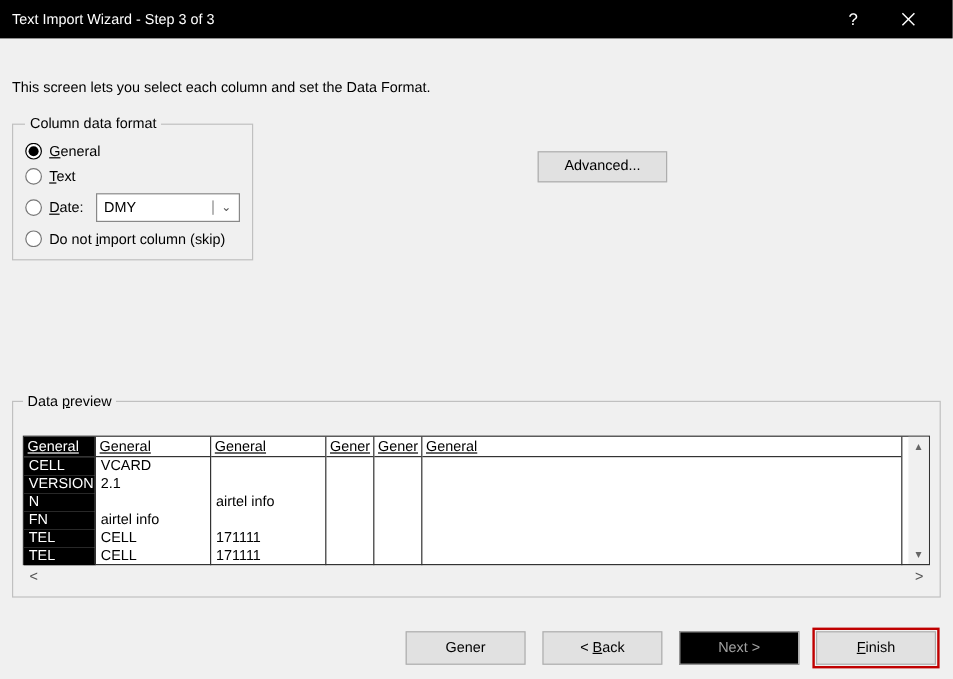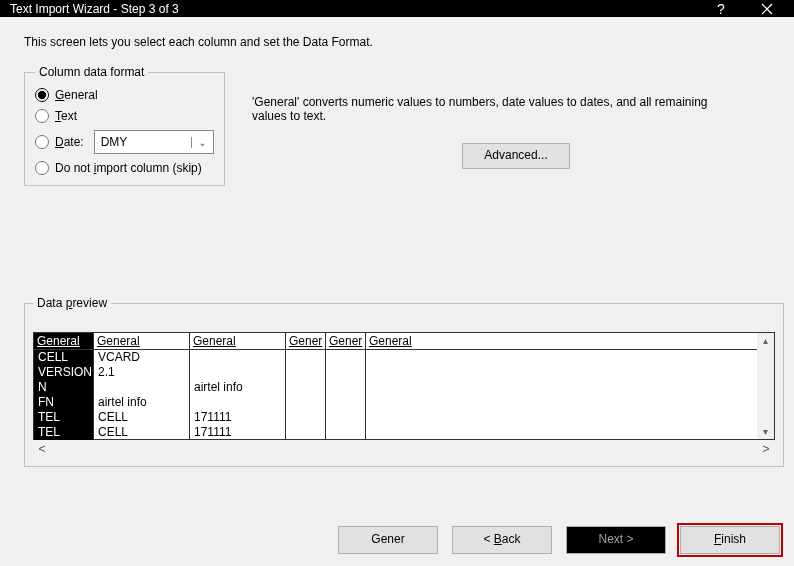--- a/index.html
+++ b/index.html
@@ -1,20 +1,20 @@
 <!DOCTYPE html>
 <html><head>
 <meta charset="utf-8">
 <style>
 * { box-sizing: border-box; margin: 0; padding: 0; font-family: "Segoe UI", Tahoma, sans-serif; font-size: 12px; }
 body { background: #f0f0f0; width: 794px; height: 566px; overflow: hidden; }
-.titlebar { height: 17px; background: #000; color: #fff; display: flex; align-items: center; padding: 0 4px 0 10px; font-size: 13px; }
+.titlebar { height: 32px; background: #000; color: #fff; display: flex; align-items: center; padding: 0 14px 0 10px; font-size: 13px; }
 .titlebar .title { flex: 1; }
 .titlebar .btn { width: 46px; height: 32px; display: flex; align-items: center; justify-content: center; font-size: 14px; cursor: pointer; }
-.content { padding: 12px 10px 10px 24px; }
+.content { padding: 12px 10px 10px 10px; margin-top: 16px; }
 .desc { margin: 6px 0 16px 0; }
 fieldset.column-group { border: 1px solid #c0c0c0; padding: 2px 10px 10px 10px; position: relative; width: 200px; display: inline-block; vertical-align: top; }
 fieldset legend { padding: 0 4px; }
 .radio-row { display: flex; align-items: center; margin-top: 7px; }
 .radio-row input[type=radio] { width: 14px; height: 14px; margin-right: 6px; accent-color: #000; }
 .radio-row label { text-decoration-line: underline; text-decoration-style: solid; text-decoration-color: transparent; }
 .radio-row label .u { text-decoration: underline; }
 .date-select { margin-left: 10px; border: 1px solid #888; background: #fff; height: 24px; padding: 2px 6px; display: inline-flex; align-items: center; width: 120px; justify-content: space-between; }
 .date-select .chev { border-left: 1px solid #888; padding-left: 6px; margin-left: 6px; font-size: 10px; color: #555; }
 .right-col { display: inline-block; vertical-align: top; padding: 30px 0 0 24px; width: 500px; }
@@ -73,21 +73,20 @@
         <span class="chev">⌄</span>
       </div>
     </div>
     <div class="radio-row">
       <input type="radio" name="fmt" style="">
       <label>Do not <span class="u">i</span>mport column (skip)</label>
     </div>
   </fieldset>
 
   <div class="right-col">
-    <div class="info-text">'General' converts numeric values to numbers, date values to dates, and all remaining values to text.</div>
     <div class="adv-btn"><span class="u">A</span>dvanced...</div>
   </div>
 
   <fieldset class="preview-group">
     <legend>Data <span style="text-decoration:underline">p</span>review</legend>
     <div class="preview-wrap">
       <div class="preview-table" id="preview-table">
           <div class="col sel" style="width: 60px;">
             <div class="hd">General</div>
             <div class="cell">CELL</div>

